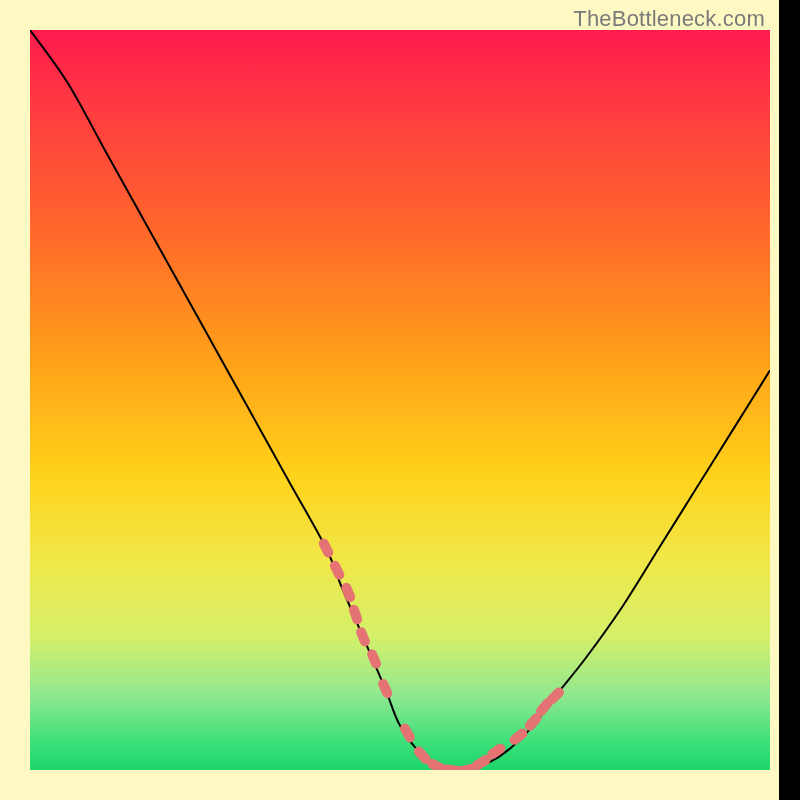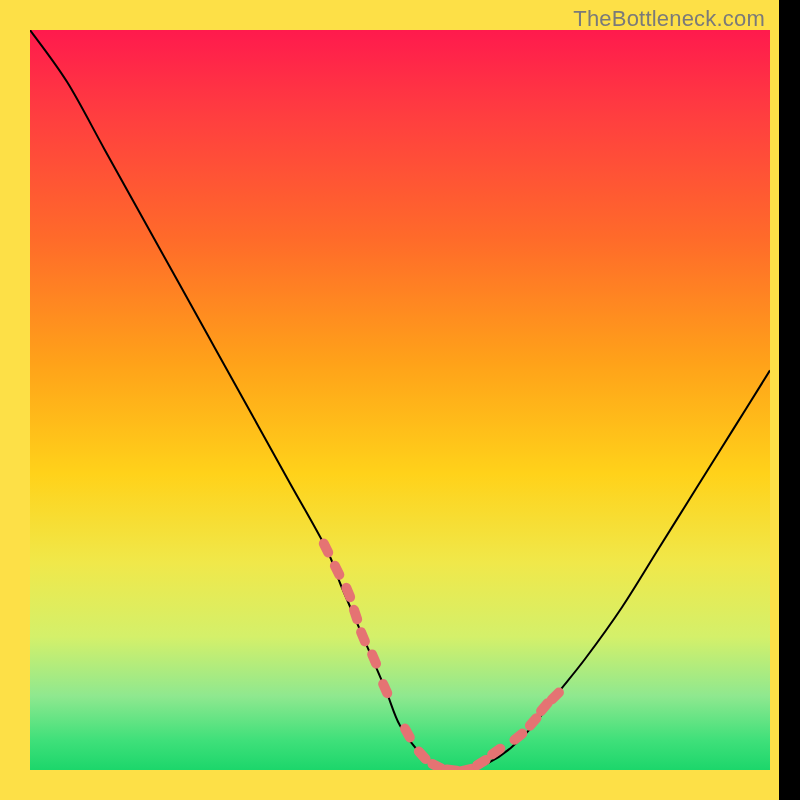--- a/index.html
+++ b/index.html
@@ -1,21 +1,21 @@
 <!DOCTYPE html>
 <html><head>
 <meta charset="utf-8">
 <style>
   * { margin: 0; padding: 0; box-sizing: border-box; }
   html, body { width: 800px; height: 800px; overflow: hidden; background: #000; }
   .canvas {
     position: relative;
     width: 779px;
     height: 800px;
-    background: #fde047;
+    background: #fef9c3;
   }
   .plot-area {
     position: absolute;
     left: 30px;
     top: 30px;
     width: 740px;
     height: 740px;
     background: linear-gradient(to bottom,
       #ff1a4d 0%,
       #ff3f3f 12%,

